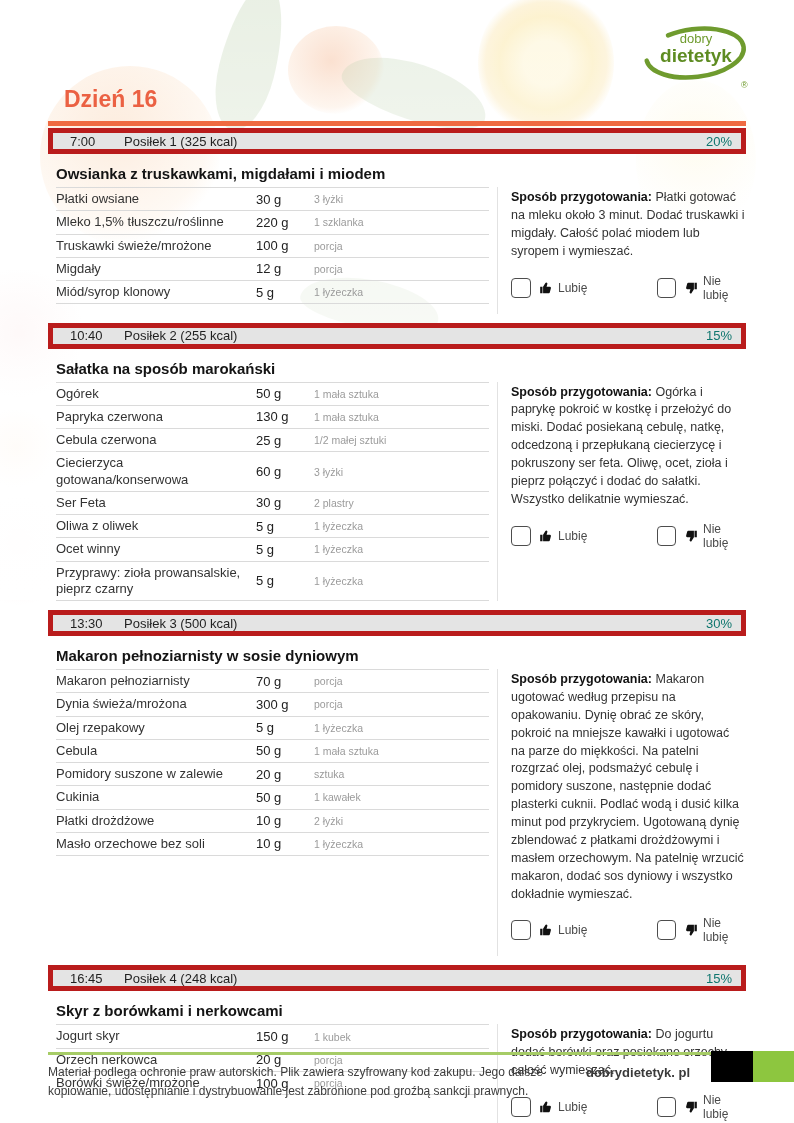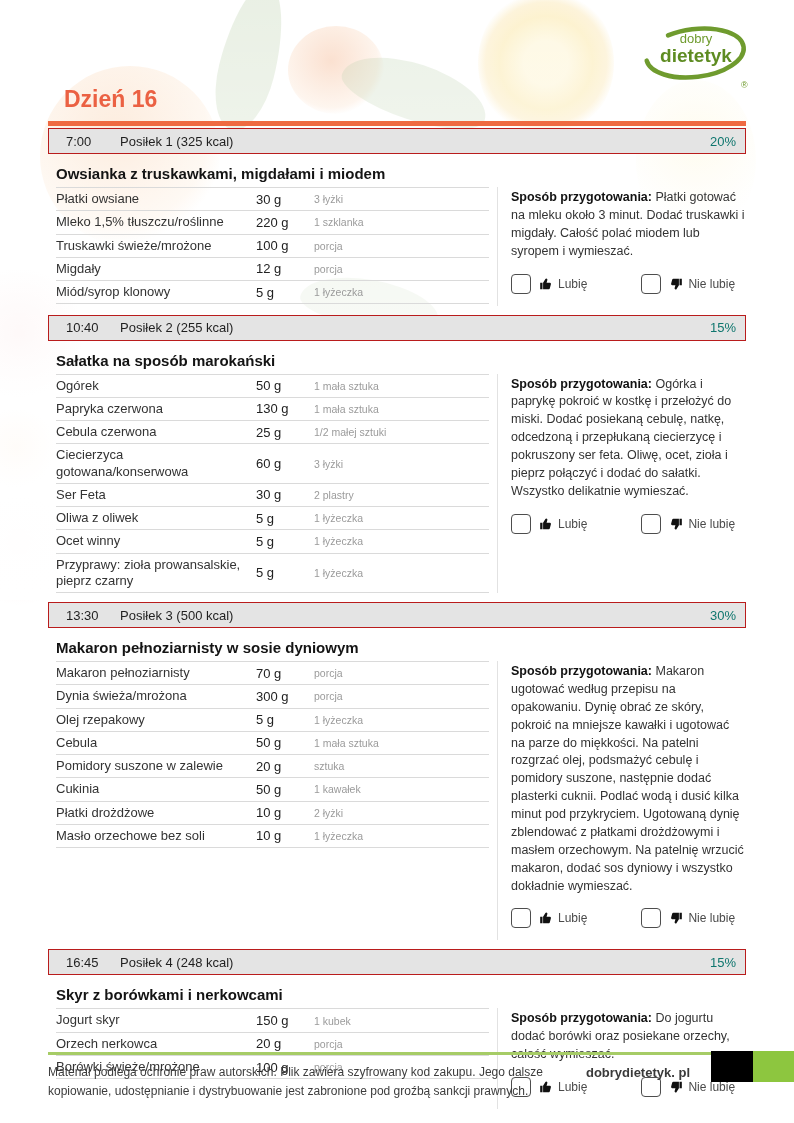--- a/index.html
+++ b/index.html
@@ -32,36 +32,36 @@
     background:linear-gradient(to bottom, rgba(255,255,255,.45) 0%, rgba(255,255,255,.62) 30%, rgba(255,255,255,.85) 70%, #fff 100%);}
   
   .logo{position:absolute;top:16px;right:42px;width:112px;height:82px;}
   
   .content{position:relative;margin:0 48px;}
   .page-title{margin:0 0 0 16px;padding-top:86px;font-size:23px;font-weight:bold;color:#eb6143;}
   .title-rule{height:5px;background:#ef6a41;margin-top:8px;}
   
   .meal{margin-bottom:9px;}
   .meal-header{display:flex;align-items:center;height:26px;background:#e4e4e4;
-    border:1px solid #b91c1c;box-sizing:border-box;font-size:13px;color:#1f1f1f;margin-top:2px;}
+    border:5px solid #b91c1c;box-sizing:border-box;font-size:13px;color:#1f1f1f;margin-top:2px;}
   .meal-time{margin-left:17px;width:54px;}
   .meal-title{flex:1;}
   .meal-percent{margin-right:9px;color:#0f766e;}
   .dish-title{margin:11px 0 5px 8px;font-size:15px;font-weight:bold;color:#141414;}
   .meal-body{display:flex;align-items:stretch;}
   .ingredients-col{width:449px;box-sizing:border-box;padding-left:8px;}
   .ingredients-table{border-collapse:collapse;width:433px;border-top:1px solid #dadada;}
   .ingredients-table td{border-bottom:1px solid #dadada;padding:3px 0;vertical-align:middle;}
   td.ing-name{width:192px;font-size:13px;color:#333;padding-right:8px;line-height:1.25;}
   td.ing-amount{width:58px;font-size:13px;color:#222;white-space:nowrap;}
   td.ing-measure{font-size:10.5px;color:#9b9b9b;}
   .prep-col{flex:1;border-left:1px solid #e2e2e2;padding:2px 0 12px 13px;}
   .prep-text{margin:0 0 13px 0;font-size:12.5px;line-height:1.43;color:#333;}
   .prep-text strong{color:#111;}
-  .rating-row{display:flex;align-items:center;margin-top:4px;}
+  .rating-row{display:flex;align-items:center;margin-top:4px;gap:16px;}
   .rating{display:flex;align-items:center;cursor:pointer;}
   .rating + .rating{margin-left:54px;}
   .checkbox{width:18px;height:18px;border:1.5px solid #4d4d4d;border-radius:4px;background:#fff;display:inline-block;}
   .thumb{margin-left:8px;display:inline-flex;align-items:center;}
   .rating-label{margin-left:5px;font-size:12px;color:#4a4a4a;}
   
   .footer{position:absolute;left:0;top:1050px;width:794px;height:73px;}
   .footer-line{position:absolute;left:48px;top:2px;width:663px;height:3px;background:#a6cc66;}
   .copyright{position:absolute;left:48px;top:13px;width:500px;font-size:12px;line-height:1.6;color:#3c3c3c;}
   .website{position:absolute;right:104px;top:15px;font-size:13px;font-weight:bold;color:#3a3a3a;}

